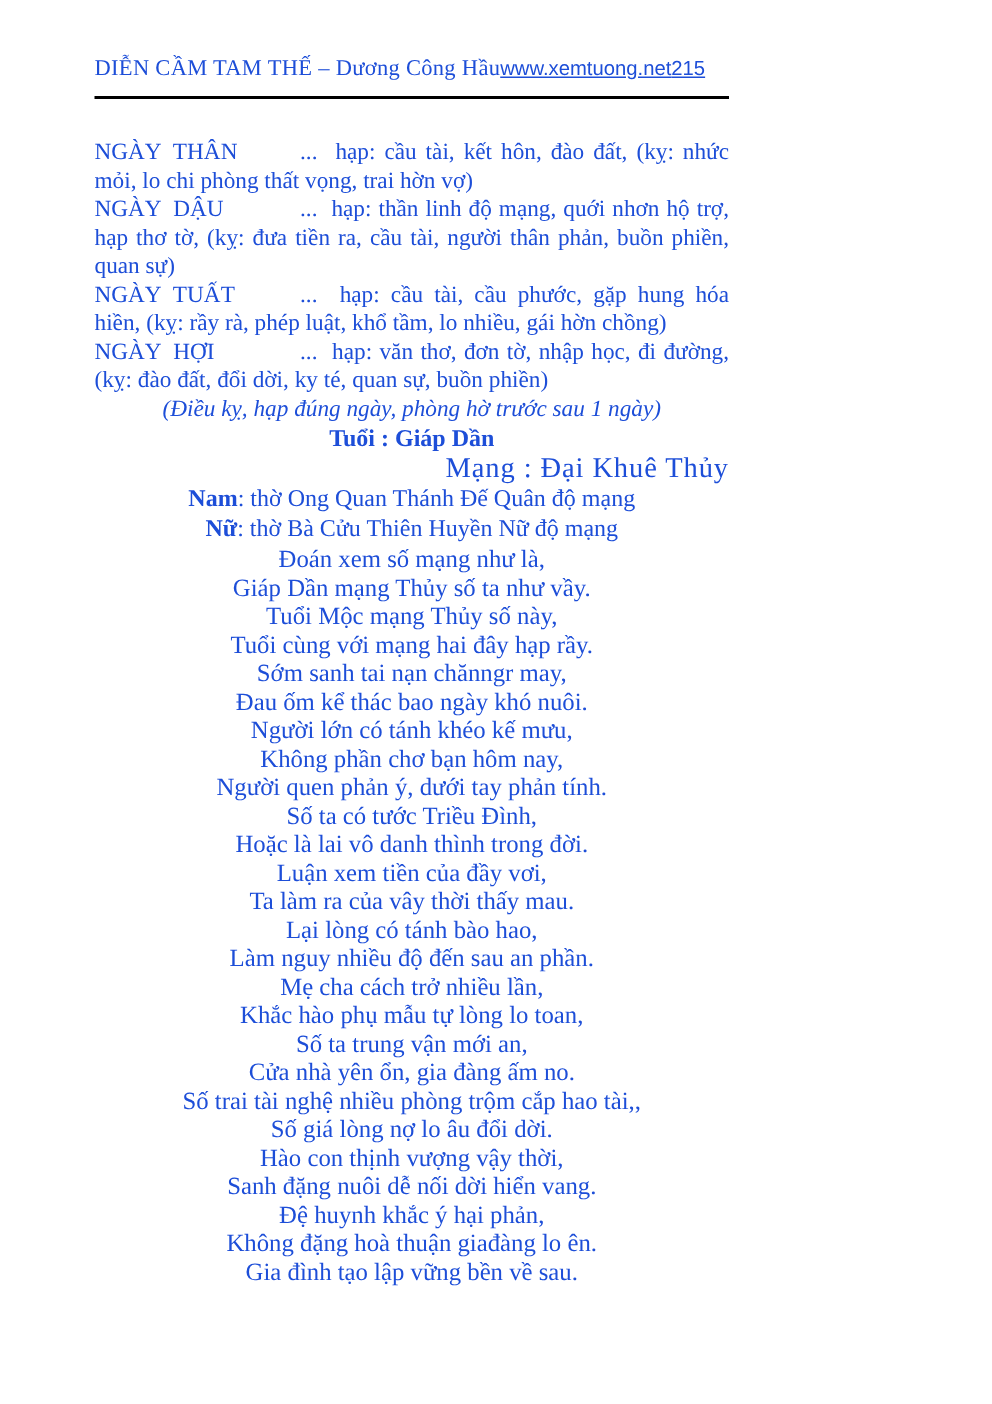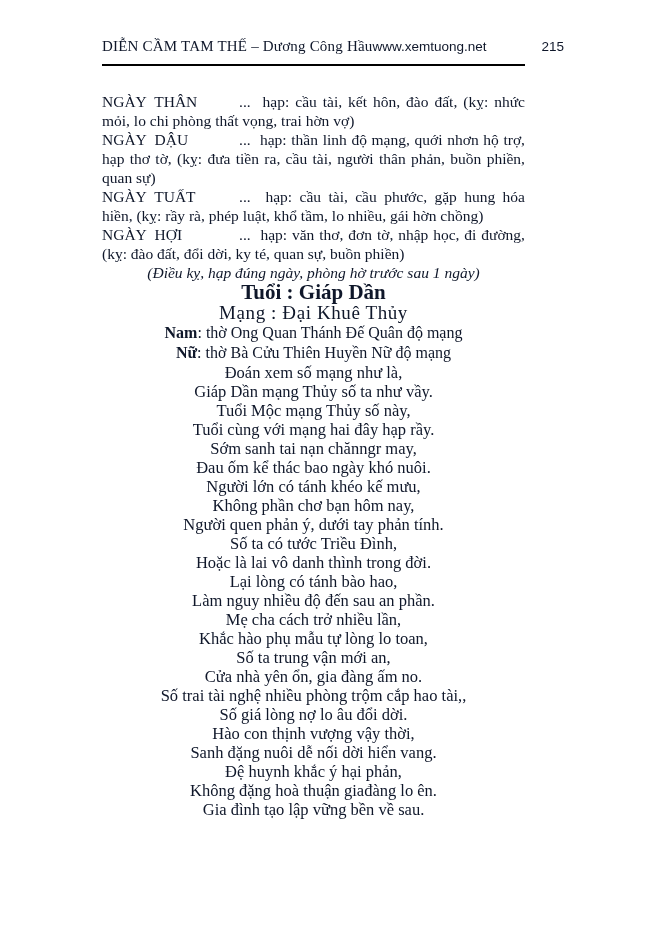--- a/index.html
+++ b/index.html
@@ -5,46 +5,45 @@
   html, body {
     margin: 0;
     padding: 0;
     background: #ffffff;
   }
   .page {
     position: relative;
     width: 549px;
     height: 936px;
     background: #ffffff;
-    color: #0f172a;
+    color: #1d4ed8;
     font-family: "Liberation Serif", serif;
     overflow: hidden;
     box-sizing: border-box;
-    margin-left: 39px;
   }
   .page-header {
     display: flex;
     justify-content: space-between;
     align-items: baseline;
     margin: 0 63px;
     padding-top: 38px;
     padding-bottom: 9px;
     border-bottom: 2px solid #000000;
     font-size: 15px;
     white-space: nowrap;
   }
   .book-title {
     letter-spacing: 0.2px;
   }
   .hdr-right {
     display: flex;
-    gap: 55px;
     padding-right: 24px;
     font-family: "Liberation Sans", sans-serif;
     font-size: 13.5px;
+    text-decoration: underline;
   }
   .content {
     margin: 0 63px;
     padding-top: 26px;
   }
   .day-entry {
     margin: 0;
     font-size: 15.5px;
     line-height: 19px;
     text-align: justify;
@@ -55,30 +54,30 @@
   }
   .note-line {
     margin: 0;
     font-size: 15.5px;
     line-height: 19px;
     font-style: italic;
     text-align: center;
   }
   .age-title {
     margin: 0;
-    font-size: 21px;
+    font-size: 16px;
     line-height: 21px;
     font-weight: bold;
     text-align: center;
   }
   .fate-line {
     font-size: 19px;
     line-height: 20px;
     letter-spacing: 0.6px;
-    text-align: center;
+    text-align: right;
   }
   .worship-line {
     font-size: 16px;
     line-height: 20px;
     text-align: center;
   }
   .worship-line b {
     font-weight: bold;
     font-family: Liberation Serif, serif;
   }
@@ -121,20 +120,22 @@
     <div class="verse-line">Giáp Dần mạng Thủy số ta như vầy.</div>
     <div class="verse-line">Tuổi Mộc mạng Thủy số này,</div>
     <div class="verse-line">Tuổi cùng với mạng hai đây hạp rầy.</div>
     <div class="verse-line">Sớm sanh tai nạn chănngr may,</div>
     <div class="verse-line">Đau ốm kể thác bao ngày khó nuôi.</div>
     <div class="verse-line">Người lớn có tánh khéo kế mưu,</div>
     <div class="verse-line">Không phần chơ bạn hôm nay,</div>
     <div class="verse-line">Người quen phản ý, dưới tay phản tính.</div>
     <div class="verse-line">Số ta có tước Triều Đình,</div>
     <div class="verse-line">Hoặc là lai vô danh thình trong đời.</div>
+    <div class="verse-line">Luận xem tiền của đầy vơi,</div>
+    <div class="verse-line">Ta làm ra của vây thời thấy mau.</div>
     <div class="verse-line">Lại lòng có tánh bào hao,</div>
     <div class="verse-line">Làm nguy nhiều độ đến sau an phần.</div>
     <div class="verse-line">Mẹ cha cách trở nhiều lần,</div>
     <div class="verse-line">Khắc hào phụ mẫu tự lòng lo toan,</div>
     <div class="verse-line">Số ta trung vận mới an,</div>
     <div class="verse-line">Cửa nhà yên ổn, gia đàng ấm no.</div>
     <div class="verse-line">Số trai tài nghệ nhiều phòng trộm cắp hao tài,,</div>
     <div class="verse-line">Số giá lòng nợ lo âu đổi dời.</div>
     <div class="verse-line">Hào con thịnh vượng vậy thời,</div>
     <div class="verse-line">Sanh đặng nuôi dễ nối dời hiển vang.</div>

